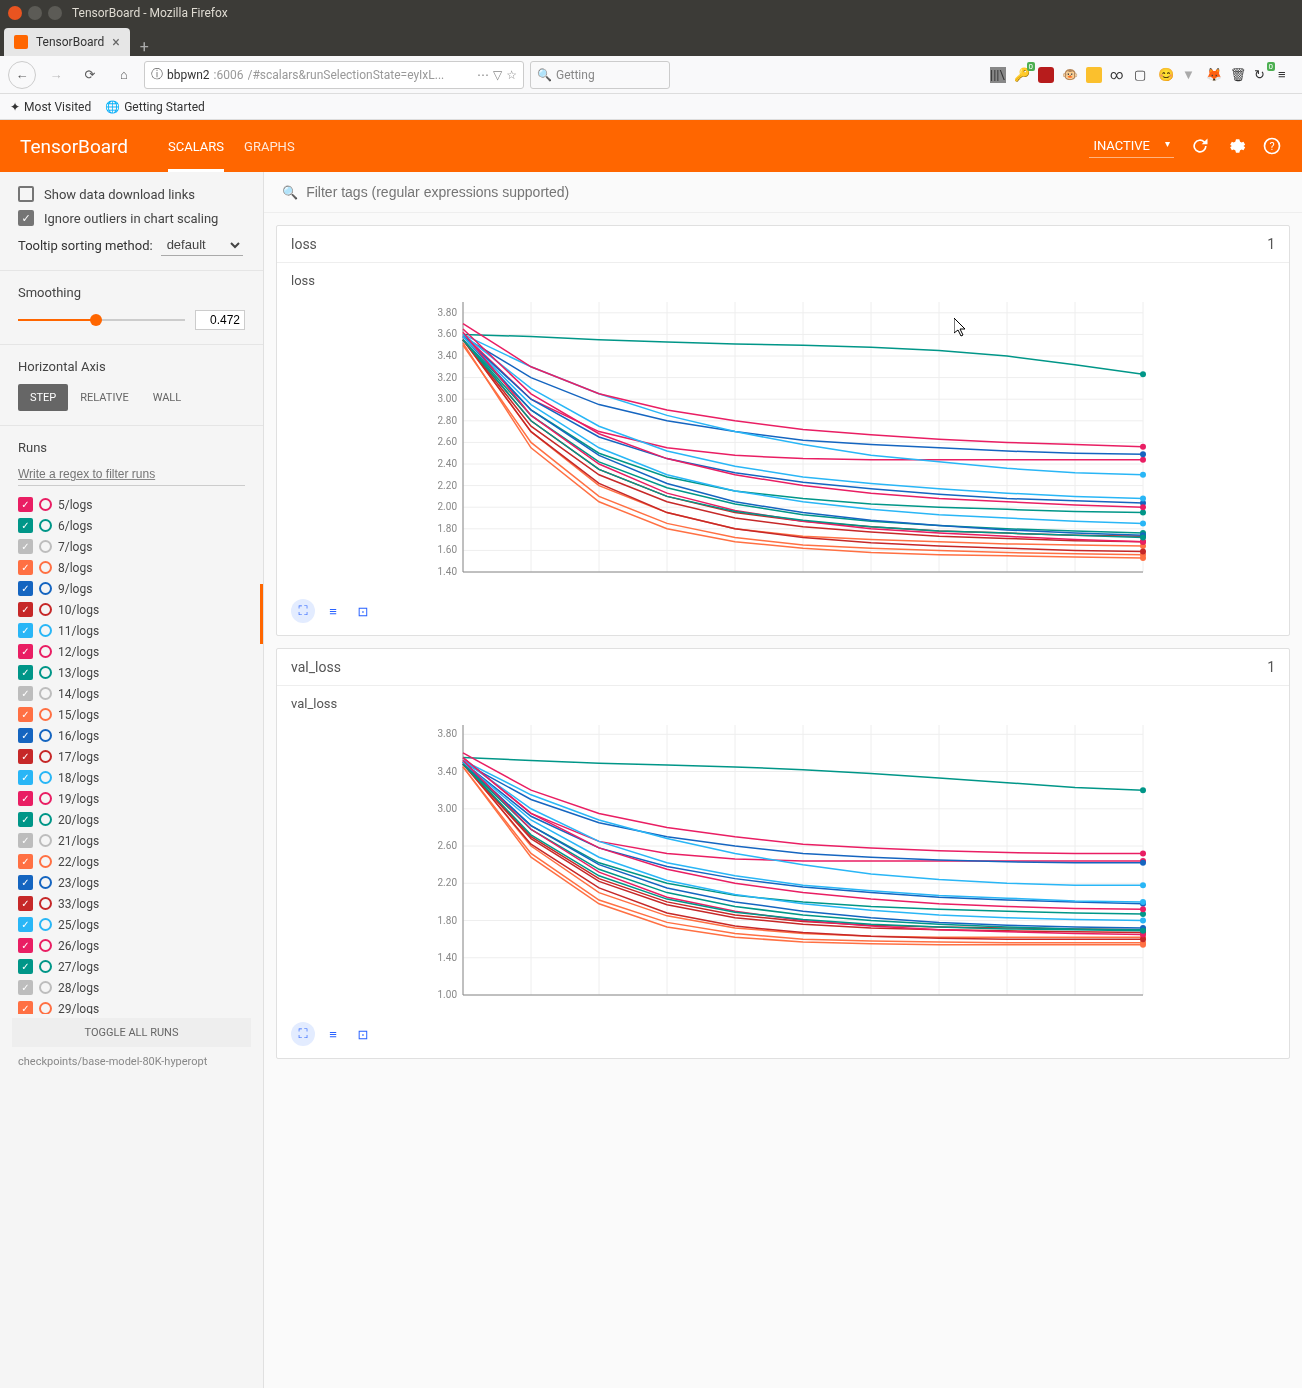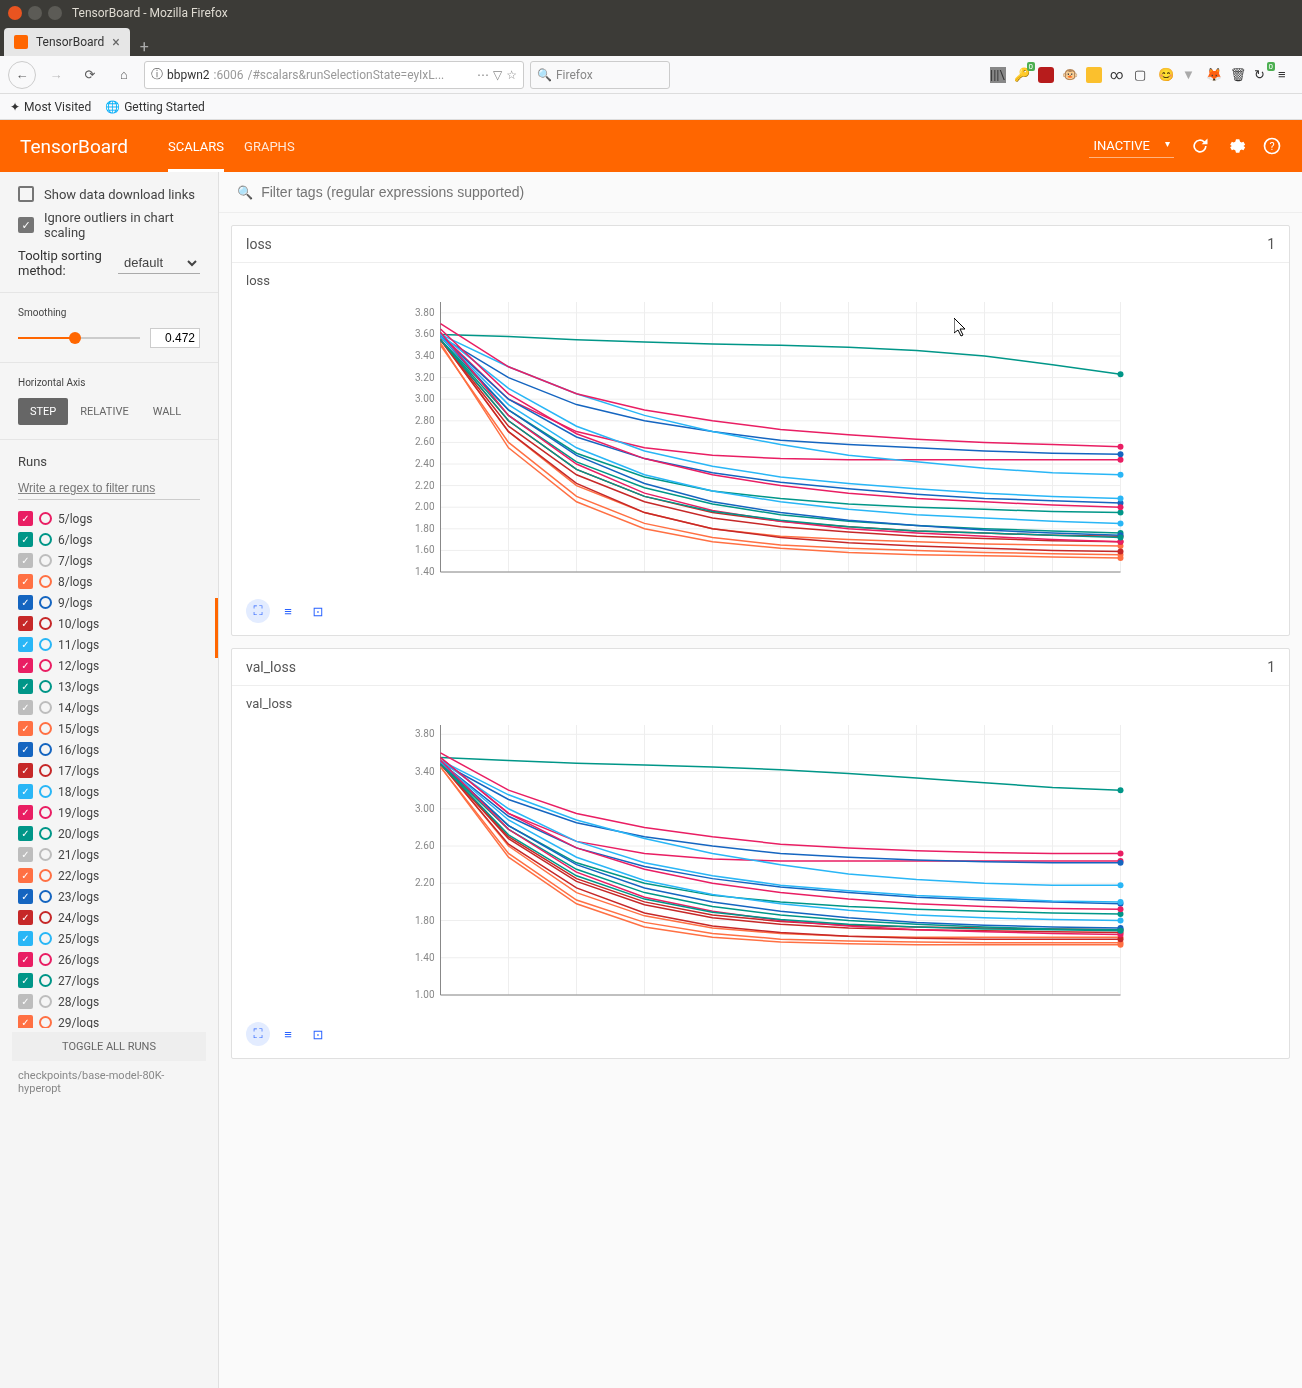--- a/index.html
+++ b/index.html
@@ -39,30 +39,30 @@
 .tb-tabs { display: flex; gap: 20px; font-size: 13px; height: 100%; align-items: center; }
 .tb-tab { height: 100%; display: flex; align-items: center; border-bottom: 3px solid transparent; padding-top: 3px; opacity: 0.85; }
 .tb-tab.active { border-bottom-color: #fff; opacity: 1; }
 .tb-right { margin-left: auto; display: flex; align-items: center; gap: 16px; }
 .tb-inactive { border-bottom: 1px solid rgba(255,255,255,0.5); padding: 4px 24px 4px 4px; font-size: 13px; position: relative; }
 .tb-inactive::after { content: '▾'; position: absolute; right: 4px; font-size: 10px; }
 .tb-ic { width: 20px; height: 20px; fill: #fff; }
 
 
 .main { display: flex; height: calc(100vh - 172px); }
-.sidebar { width: 219px; background: #f5f5f5; overflow-y: auto; border-right: 1px solid #e0e0e0; position: relative; }
+.sidebar { width: 264px; background: #f5f5f5; overflow-y: auto; border-right: 1px solid #e0e0e0; position: relative; }
 .content { flex: 1; background: #fafafa; overflow-y: auto; }
 
 
 .sb-section { padding: 14px 18px; border-bottom: 1px solid #e5e5e5; }
 .sb-check { display: flex; align-items: center; gap: 10px; margin-bottom: 8px; font-size: 13px; color: #444; }
 .chk { width: 16px; height: 16px; border: 2px solid #757575; border-radius: 2px; display: flex; align-items: center; justify-content: center; flex-shrink: 0; }
 .chk.on { background: #757575; }
 .chk.on::after { content: '✓'; color: #fff; font-size: 11px; }
-.sb-label { font-size: 10px; color: #444; margin-bottom: 10px; }
+.sb-label { font-size: 13px; color: #444; margin-bottom: 10px; }
 .sb-row { display: flex; align-items: center; gap: 8px; }
 .tooltip-sel { border: none; border-bottom: 1px solid #aaa; background: transparent; font-size: 13px; padding: 2px 20px 2px 2px; color: #444; }
 
 .slider-wrap { display: flex; align-items: center; gap: 10px; }
 .slider-track { flex: 1; height: 2px; background: #ccc; position: relative; }
 .slider-fill { position: absolute; left: 0; height: 2px; background: #f60; width: 47%; }
 .slider-thumb { position: absolute; left: 47%; top: -5px; width: 12px; height: 12px; background: #f60; border-radius: 50%; margin-left: -6px; }
 .slider-val { width: 50px; border: 1px solid #ccc; font-size: 12px; padding: 2px 4px; text-align: right; }
 
 .axis-btns { display: flex; }
@@ -127,21 +127,21 @@
       <span class="path">:6006</span>
       <span class="path">/#scalars&amp;runSelectionState=eyIxL...</span>
     <div class="url-icons">
       <span>⋯</span>
       <span>▽</span>
       <span>☆</span>
     </div>
   </div>
   <div class="searchbar">
     <span>🔍</span>
-    <span>Firefox</span>
+    <span>Getting</span>
   </div>
   <div class="ext-icons">
     <div class="ext-ic" style="background:linear-gradient(#888,#888);mask:none">|||\</div>
     <div class="ext-ic">🔑<span class="ext-badge">0</span></div>
     <div class="ext-ic" style="background:#b71c1c;border-radius:3px"></div>
     <div class="ext-ic">🐵</div>
     <div class="ext-ic" style="background:#fbc02d;border-radius:2px"></div>
     <div class="ext-ic">∞</div>
     <div class="ext-ic">▢</div>
     <div class="ext-ic">😊</div>
@@ -311,21 +311,21 @@
           <span>22/logs</span>
         </div>
         <div class="run-item">
           <div class="rchk " style="background:#1565c0"></div>
           <div class="rradio" style="border-color:#1565c0"></div>
           <span>23/logs</span>
         </div>
         <div class="run-item">
           <div class="rchk " style="background:#c62828"></div>
           <div class="rradio" style="border-color:#c62828"></div>
-          <span>24/logs</span>
+          <span>33/logs</span>
         </div>
         <div class="run-item">
           <div class="rchk " style="background:#29b6f6"></div>
           <div class="rradio" style="border-color:#29b6f6"></div>
           <span>25/logs</span>
         </div>
         <div class="run-item">
           <div class="rchk " style="background:#e91e63"></div>
           <div class="rradio" style="border-color:#e91e63"></div>
           <span>26/logs</span>

